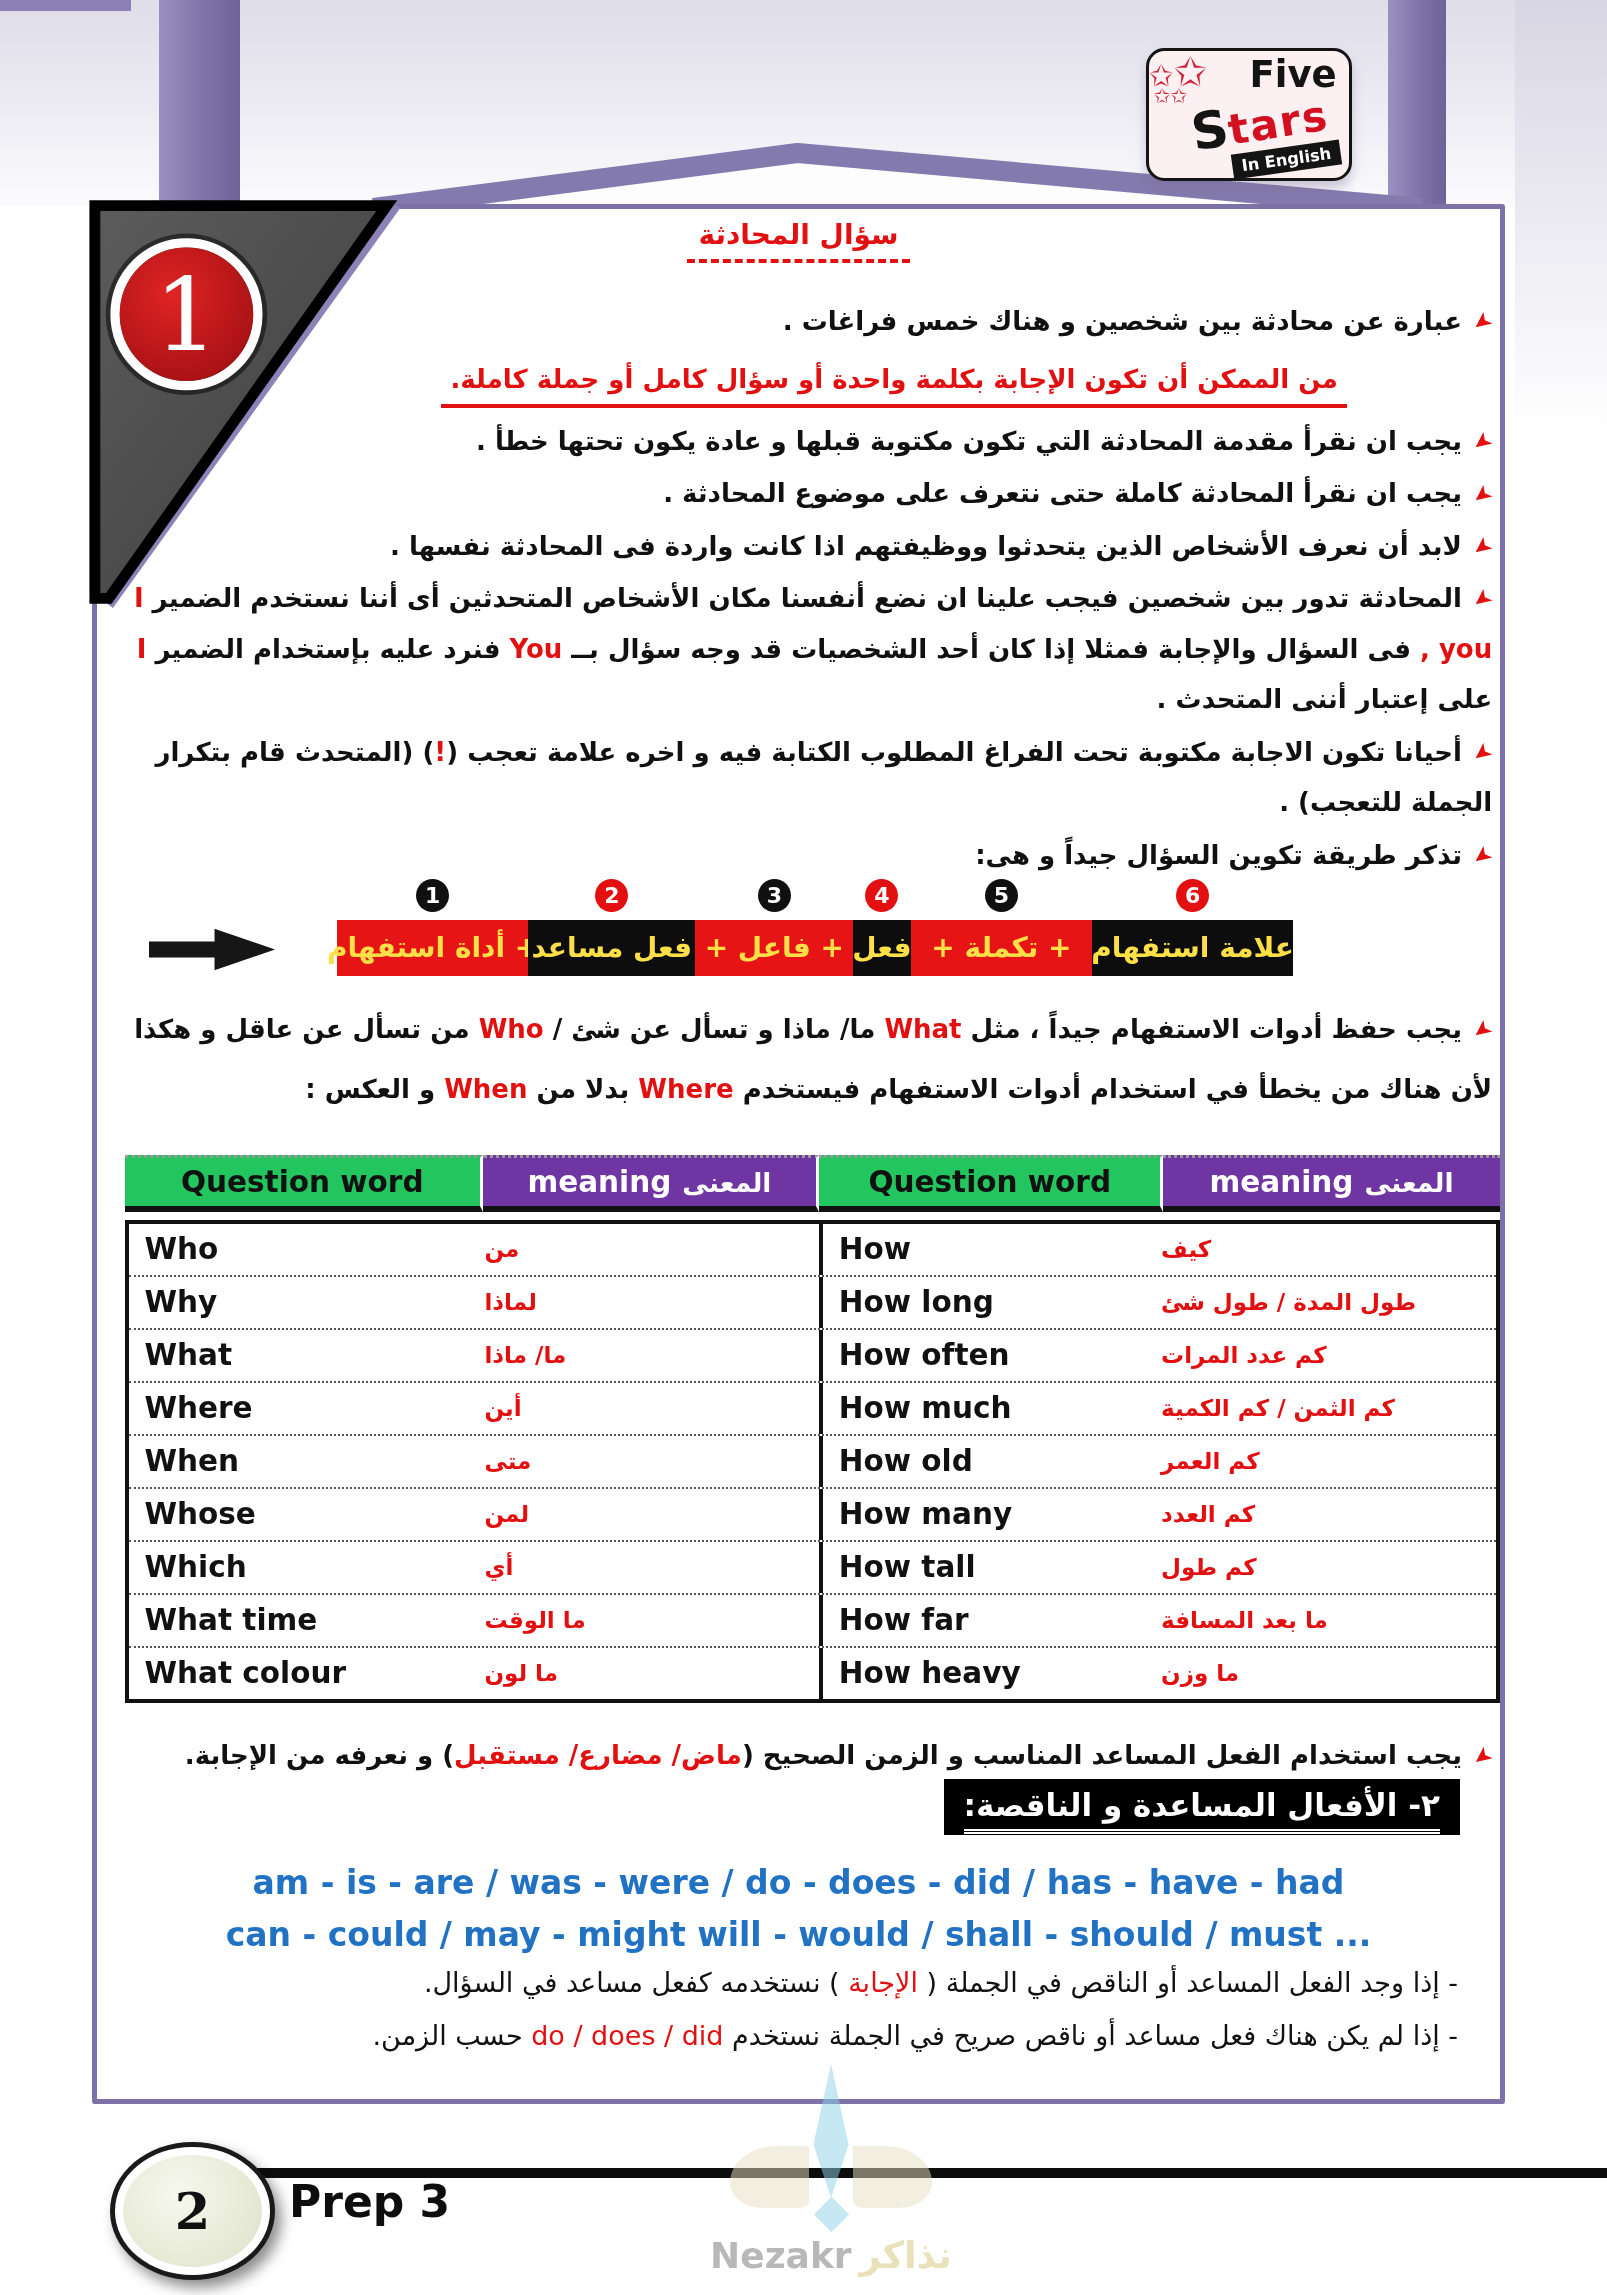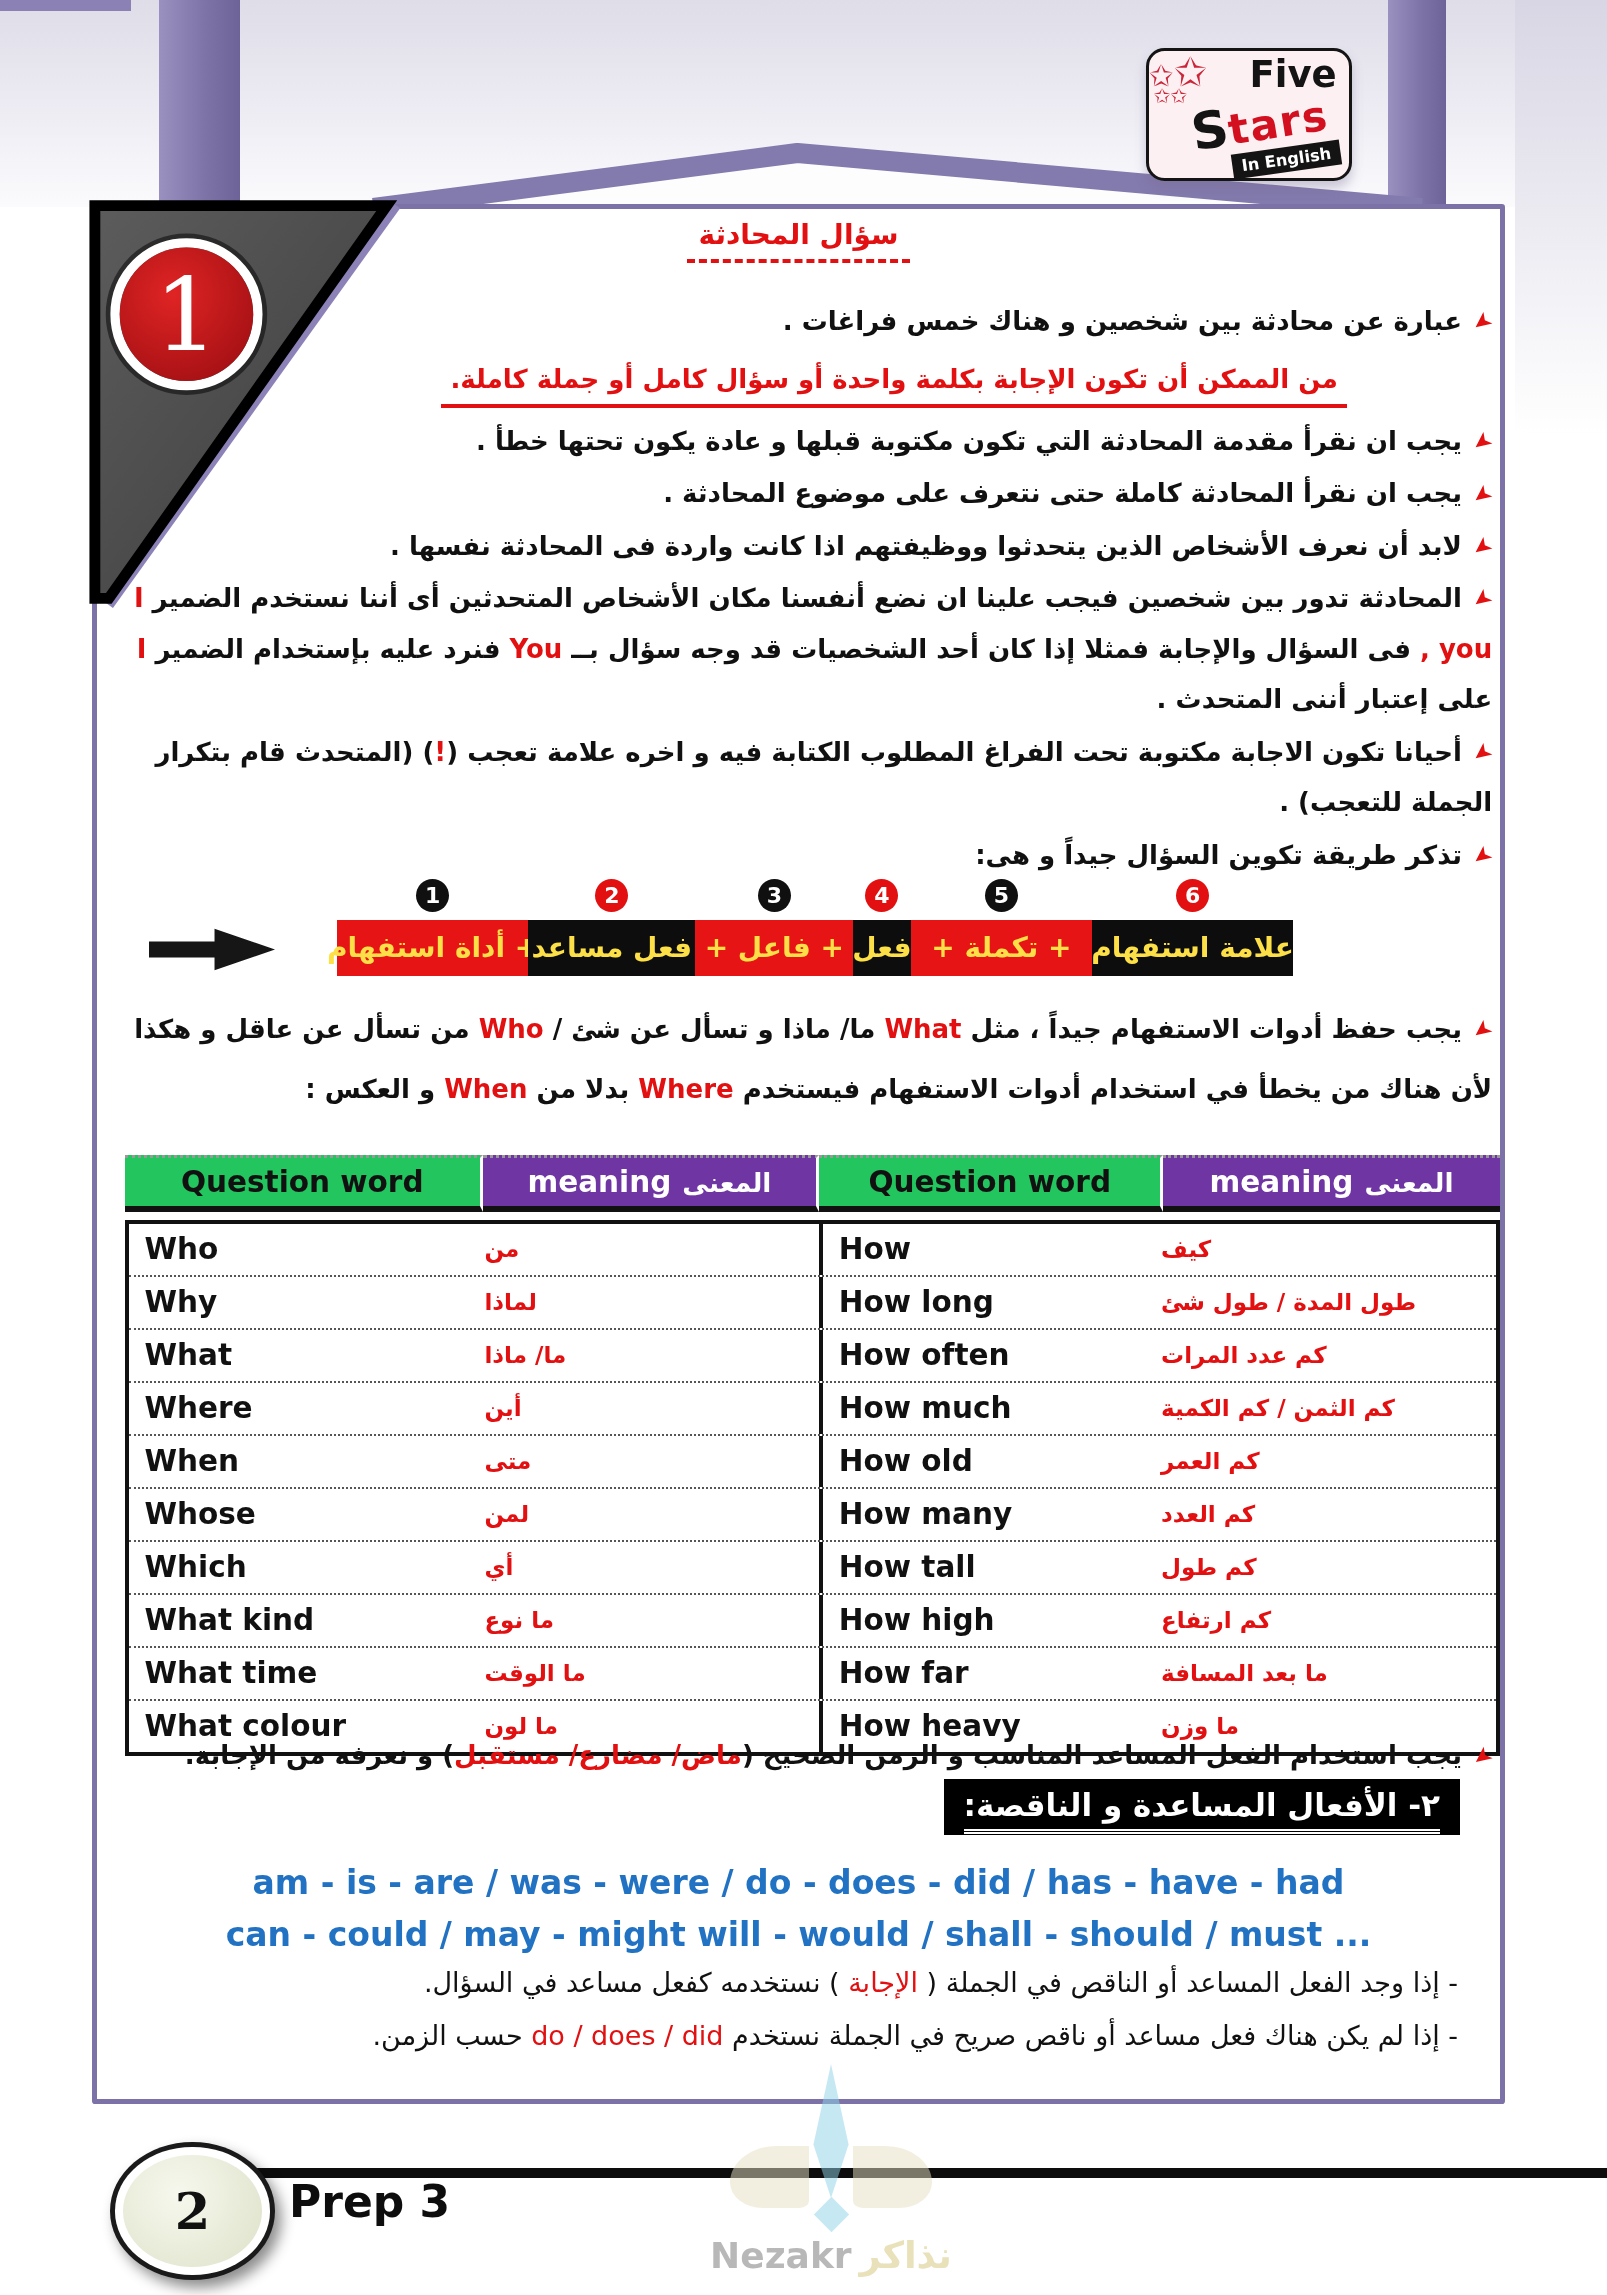--- a/index.html
+++ b/index.html
@@ -253,26 +253,20 @@
             <div class="cell en">Whose</div>
             <div class="cell ar">لمن</div>
             <div class="cell en second">How many</div>
             <div class="cell ar">كم العدد</div>
           </div>
           <div class="t-row">
             <div class="cell en">Which</div>
             <div class="cell ar">أي</div>
             <div class="cell en second">How tall</div>
             <div class="cell ar">كم طول</div>
-          </div>
-          <div class="t-row">
-            <div class="cell en">What kind</div>
-            <div class="cell ar">ما نوع</div>
-            <div class="cell en second">How high</div>
-            <div class="cell ar">كم ارتفاع</div>
           </div>
           <div class="t-row">
             <div class="cell en">What time</div>
             <div class="cell ar">ما الوقت</div>
             <div class="cell en second">How far</div>
             <div class="cell ar">ما بعد المسافة</div>
           </div>
           <div class="t-row">
             <div class="cell en">What colour</div>
             <div class="cell ar">ما لون</div>

